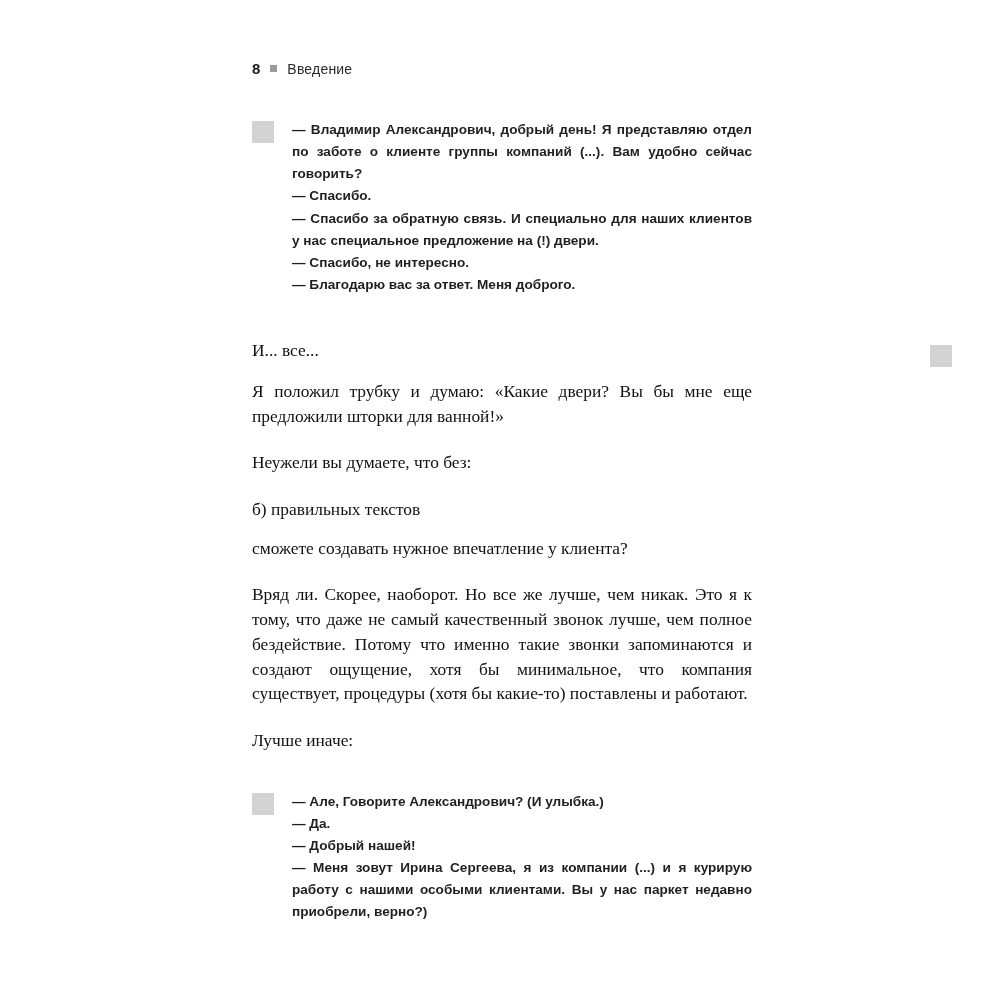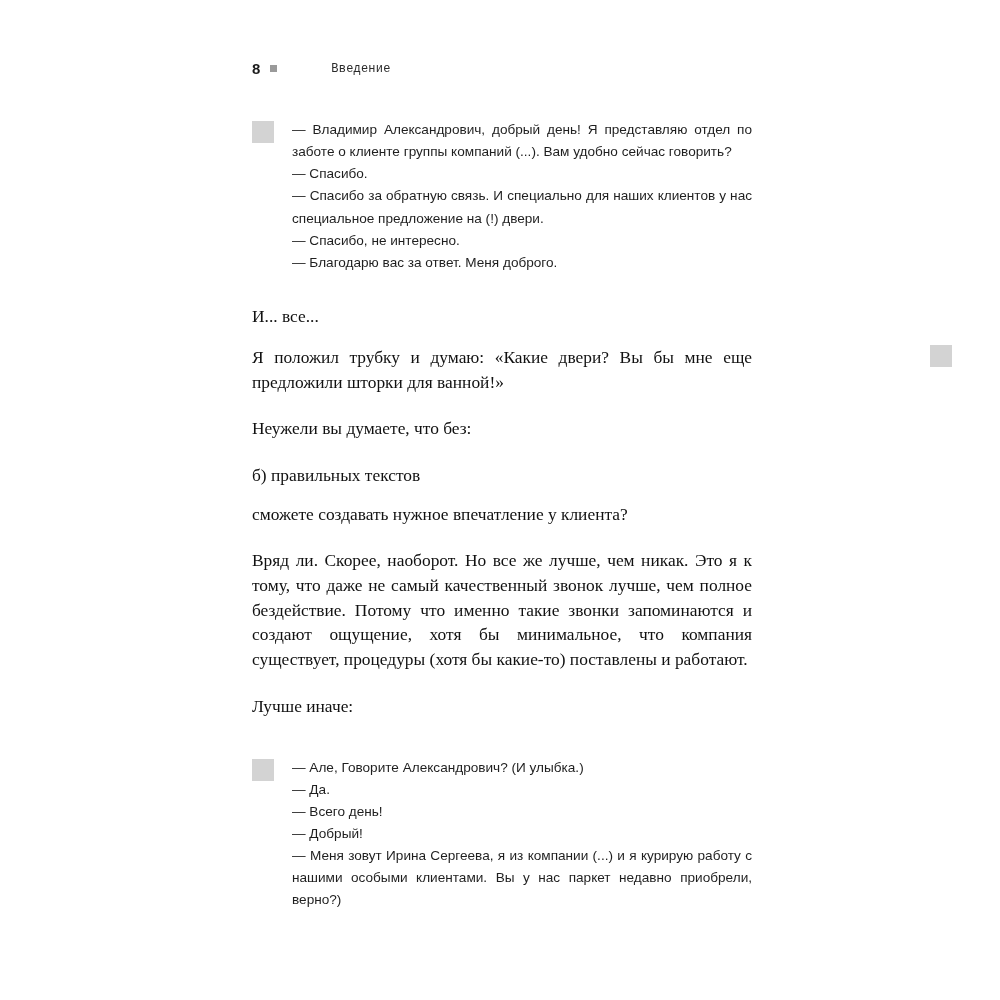--- a/index.html
+++ b/index.html
@@ -41,25 +41,24 @@
     font-weight: bold;
     color: #1a1a1a;
   }
   .header-mark {
     width: 7px;
     height: 7px;
     background: #9a9a9a;
     display: inline-block;
   }
   .header-title {
-    font-family: Liberation Mono, monospace;
-    font-size: 12px;
+    font-family: Liberation Sans, sans-serif;
+    font-size: 14px;
     color: #2a2a2a;
     letter-spacing: 0.2px;
-    margin-left: 44px;
   }
 
   
   .quote-block {
     position: relative;
     font-family: "Liberation Sans", sans-serif;
     font-size: 13.6px;
     line-height: 1.63;
     color: #1f1f1f;
     margin-left: 40px;
@@ -70,37 +69,38 @@
   .quote-block .marker {
     position: absolute;
     left: -40px;
     top: 2px;
     width: 22px;
     height: 22px;
     background: #d3d3d3;
   }
   .quote-line {
     margin: 0;
+    font-weight: bold;
   }
 
   
   .side-mark {
     position: absolute;
     width: 22px;
     height: 22px;
     background: #d3d3d3;
   }
 
   
   .body-para {
     font-family: "Liberation Serif", serif;
     font-size: 17.4px;
     line-height: 1.42;
     color: #111111;
-    margin: 0 0 16px 0;
+    margin: 12px 0 16px 0;
     text-align: justify;
     text-justify: inter-word;
   }
   .body-para.list-item { margin-bottom: 14px; }
   .gap-after { margin-bottom: 22px; }
 
   .spacer-22 { height: 22px; }
   .spacer-30 { height: 30px; }
 </style>
 </head>
@@ -133,21 +133,20 @@
     <p class="body-para gap-after">сможете создавать нужное впечатление у клиента?</p>
     <p class="body-para gap-after">Вряд ли. Скорее, наоборот. Но все же лучше, чем никак. Это я к тому, что даже не самый качественный звонок лучше, чем полное бездействие. Потому что именно такие звонки запоминаются и создают ощущение, хотя бы минимальное, что компания существует, процедуры (хотя бы какие-то) поставлены и работают.</p>
     <p class="body-para">Лучше иначе:</p>
 
     <div class="spacer-22"></div>
 
     <div class="quote-block">
       <span class="marker"></span>
       <p class="quote-line">— Але, Говорите Александрович? (И улыбка.)</p>
       <p class="quote-line">— Да.</p>
-      <p class="quote-line">— Всего день!</p>
-      <p class="quote-line">— Добрый!</p>
+      <p class="quote-line">— Добрый нашей!</p>
       <p class="quote-line">— Меня зовут Ирина Сергеева, я из компании (...) и я курирую работу с нашими особыми клиентами. Вы у нас паркет недавно приобрели, верно?)</p>
     </div>
 
   </div>
 
   <span class="side-mark" style="left:930px; top:345px;"></span>
 </div>
 
 </body></html>

